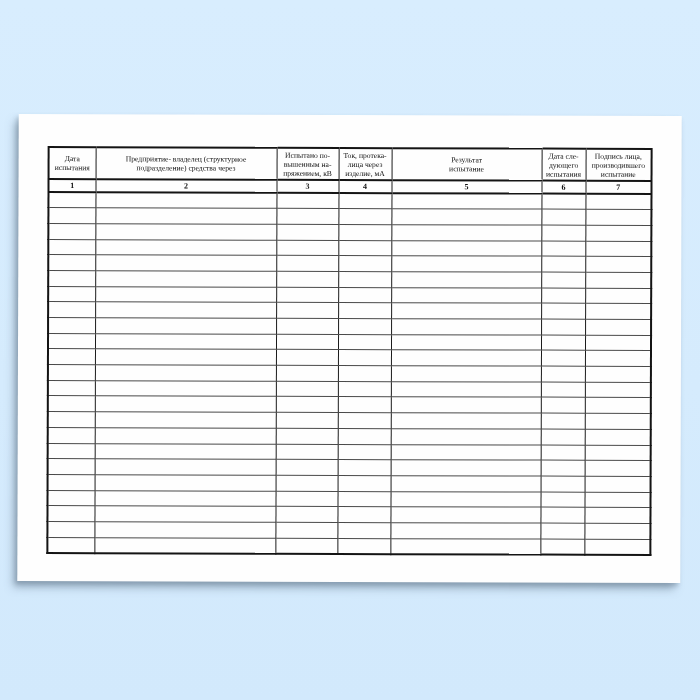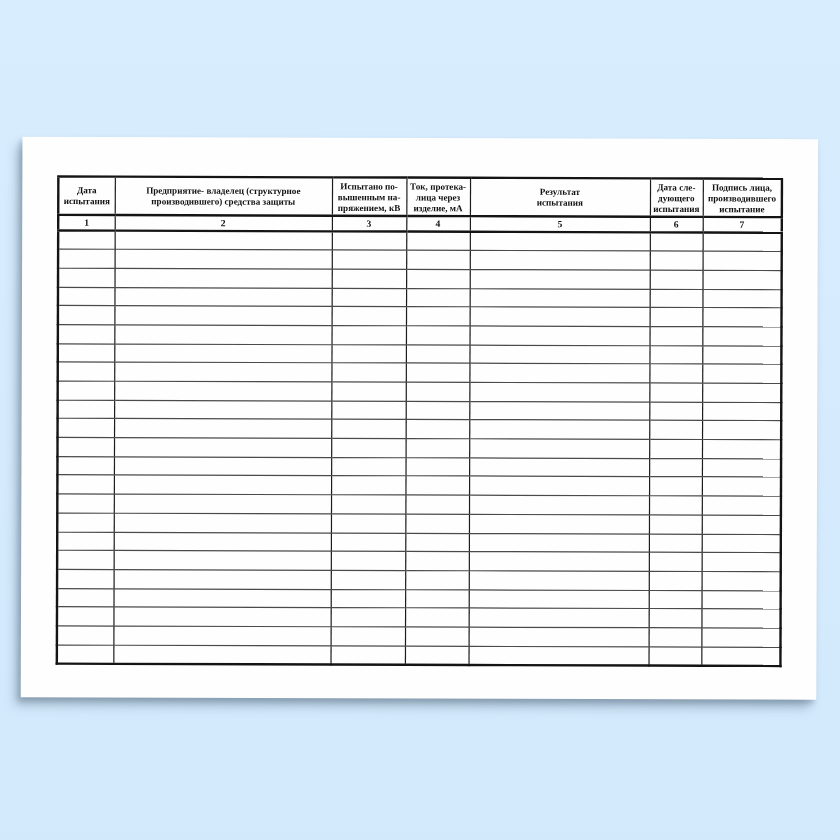--- a/index.html
+++ b/index.html
@@ -39,21 +39,21 @@
   col.c1 { width: 47px; }
   col.c2 { width: 181px; }
   col.c3 { width: 62px; }
   col.c4 { width: 53px; }
   col.c5 { width: 150px; }
   col.c6 { width: 44px; }
   col.c7 { width: 66px; }
 
   tr.header-row th {
     height: 28px;
-    font-weight: bold;
+    font-weight: normal;
     font-size: 7.6px;
     line-height: 9px;
     text-align: center;
     vertical-align: middle;
     white-space: pre-line;
     padding: 1px 2px;
     border: 1.4px solid #1c1c1c;
     border-bottom: 2px solid #141414;
     border-top: 2px solid #141414;
   }
@@ -92,29 +92,29 @@
         <col class="c4">
         <col class="c5">
         <col class="c6">
         <col class="c7">
     </colgroup>
     <thead>
       <tr class="header-row">
         <th>Дата
 испытания</th>
         <th>Предприятие- владелец (структурное
-производившего) средства защиты</th>
+подразделение) средства через</th>
         <th>Испытано по-
 вышенным на-
 пряжением, кВ</th>
         <th>Ток, протека-
 лица через
 изделие, мА</th>
         <th>Результат
-испытания</th>
+испытание</th>
         <th>Дата сле-
 дующего
 испытания</th>
         <th>Подпись лица,
 производившего
 испытание</th>
       </tr>
       <tr class="num-row">
         <td>1</td>
         <td>2</td>

